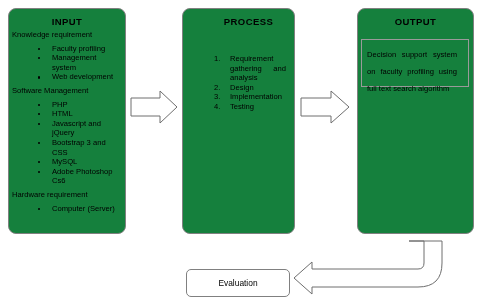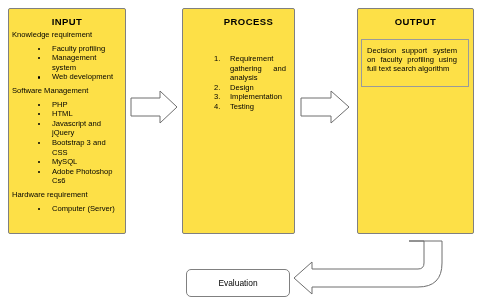--- a/index.html
+++ b/index.html
@@ -20,22 +20,22 @@
     left: 0; top: 0;
     width: 480px;
     height: 306px;
   }
 
   
   .panel {
     position: absolute;
     box-sizing: border-box;
     border: 1px solid #808080;
-    border-radius: 2px;
-    background: #fde047;
+    border-radius: 8px;
+    background: #15803d;
   }
   .panel-input   { left: 8px;   top: 8px;  width: 118px; height: 226px; }
   .panel-process { left: 182px; top: 8px;  width: 113px; height: 226px; padding-left: 20px; }
   .panel-output  { left: 357px; top: 8px;  width: 117px; height: 226px; }
 
   .panel-title {
     text-align: center;
     font-weight: bold;
     font-size: 9.5px;
     letter-spacing: 0.4px;
@@ -103,21 +103,21 @@
   .output-inner {
     position: absolute;
     left: 3px;
     top: 30px;
     width: 108px;
     height: 48px;
     box-sizing: border-box;
     border: 1px solid #9a9a9a;
     padding: 6px 11px 0 5px;
     font-size: 7.6px;
-    line-height: 9px;
+    line-height: 17px;
     text-align: justify;
     text-align-last: left;
   }
   .output-inner p { margin: 0; }
 
   
   .eval-box {
     position: absolute;
     left: 186px;
     top: 269px;

